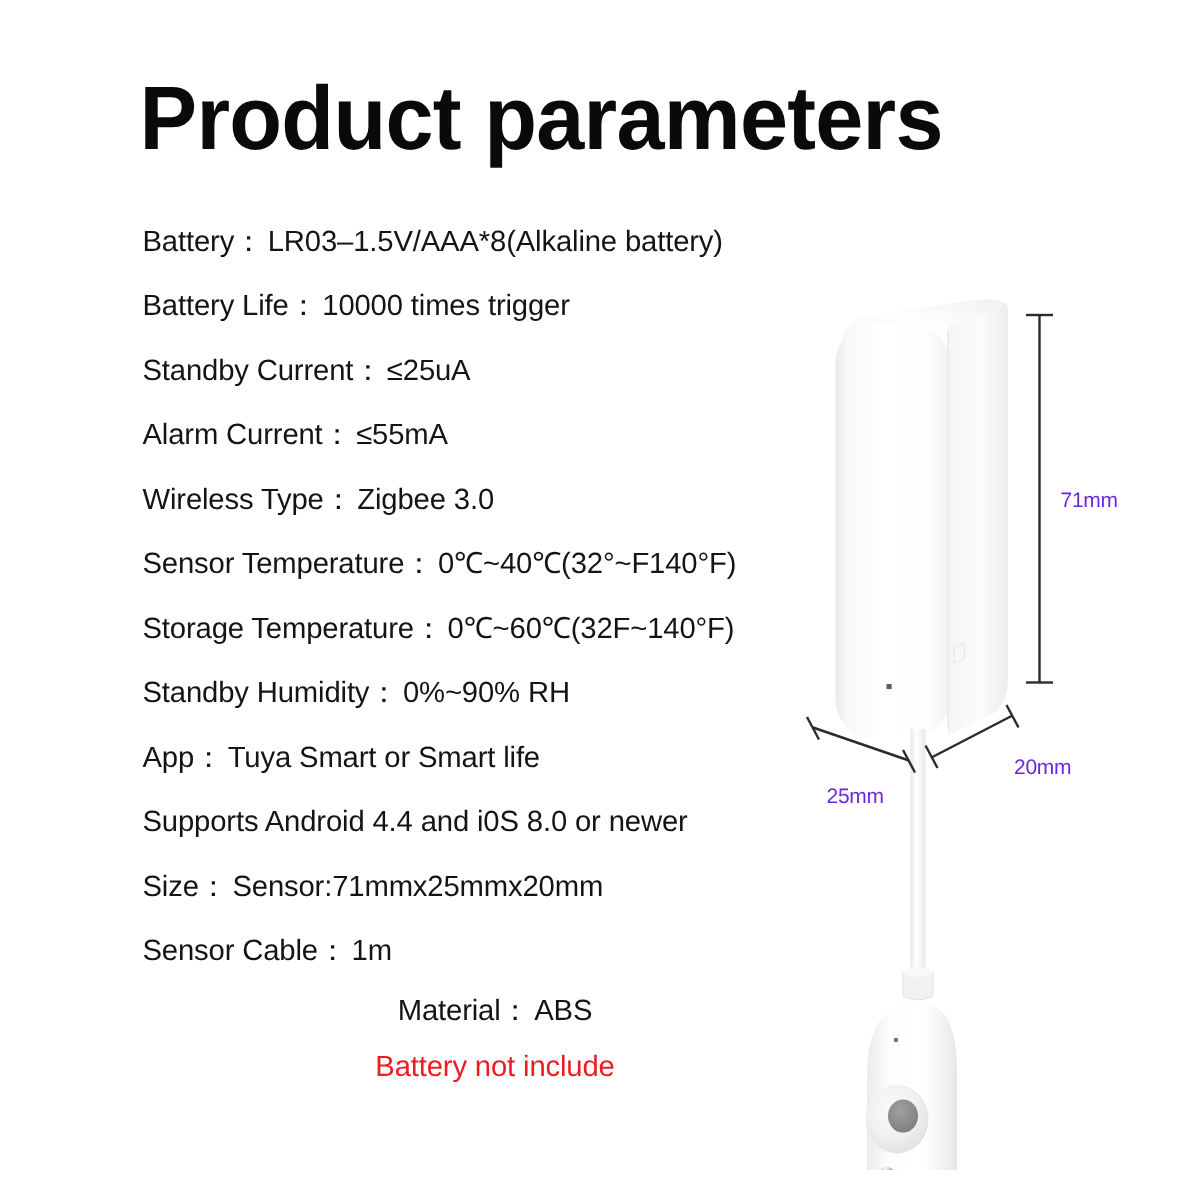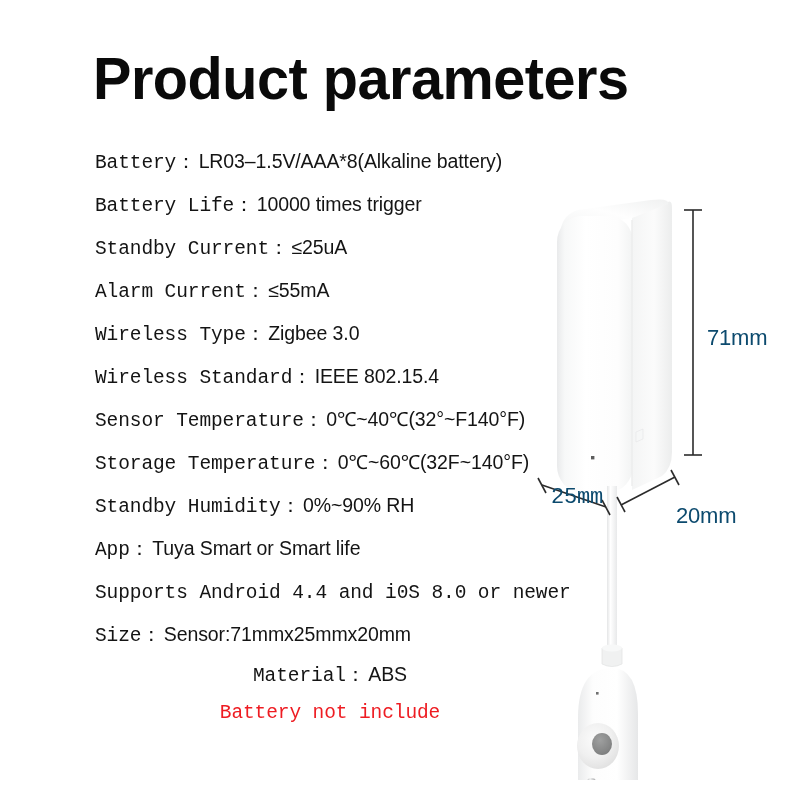--- a/index.html
+++ b/index.html
@@ -50,21 +50,20 @@
   .spec-line.tight {
     height: 37px;
     line-height: 37px;
     text-align: center;
   }
   .spec-line.alert {
     color: #ee1c22;
   }
   .spec-key {
     display: inline;
-    font-family: Liberation Mono, monospace;
   }
   .spec-sep {
     display: inline;
     padding-right: 3px;
   }
   .spec-val {
     display: inline;
   }
 
   
@@ -75,27 +74,27 @@
     width: 280px;
     height: 600px;
   }
   #product-figure svg {
     display: block;
   }
 
   
   .dim-label {
     position: absolute;
-    font-size: 22px;
-    color: #0c4a6e;
+    font-size: 14px;
+    color: #6d28d9;
     white-space: nowrap;
     letter-spacing: -0.2px;
   }
   #dim-height-label { left: 707px; top: 325px; }
-  #dim-width-label  { left: 551px; top: 485px; font-family: Liberation Mono, monospace; }
+  #dim-width-label  { left: 551px; top: 522px; }
   #dim-depth-label  { left: 676px; top: 503px; }
 </style>
 </head>
 <body>
 
 <div id="page-title">Product parameters</div>
 
 <div id="spec-list">
 
   <div class="spec-line">
@@ -111,23 +110,20 @@
   </div>
 
   <div class="spec-line">
     <span class="spec-key">Alarm Current</span><span class="spec-sep">：</span><span class="spec-val">≤55mA</span>
   </div>
 
   <div class="spec-line">
     <span class="spec-key">Wireless Type</span><span class="spec-sep">：</span><span class="spec-val">Zigbee 3.0</span>
   </div>
 
-  <div class="spec-line">
-    <span class="spec-key">Wireless Standard</span><span class="spec-sep">：</span><span class="spec-val">IEEE 802.15.4</span>
-  </div>
 
   <div class="spec-line">
     <span class="spec-key">Sensor Temperature</span><span class="spec-sep">：</span><span class="spec-val">0℃~40℃(32°~F140°F)</span>
   </div>
 
 
   <div class="spec-line">
     <span class="spec-key">Storage Temperature</span><span class="spec-sep">：</span><span class="spec-val">0℃~60℃(32F~140°F)</span>
   </div>
 
@@ -140,20 +136,23 @@
   </div>
 
   <div class="spec-line">
     <span class="spec-key">Supports Android 4.4 and i0S 8.0 or newer</span>
   </div>
 
   <div class="spec-line">
     <span class="spec-key">Size</span><span class="spec-sep">：</span><span class="spec-val">Sensor:71mmx25mmx20mm</span>
   </div>
 
+  <div class="spec-line">
+    <span class="spec-key">Sensor Cable</span><span class="spec-sep">：</span><span class="spec-val">1m</span>
+  </div>
 
   <div class="spec-line tight">
     <span class="spec-key">Material</span><span class="spec-sep">：</span><span class="spec-val">ABS</span>
   </div>
 
   <div class="spec-line tight alert">
     <span class="spec-key">Battery not include</span>
   </div>
 
 </div>

